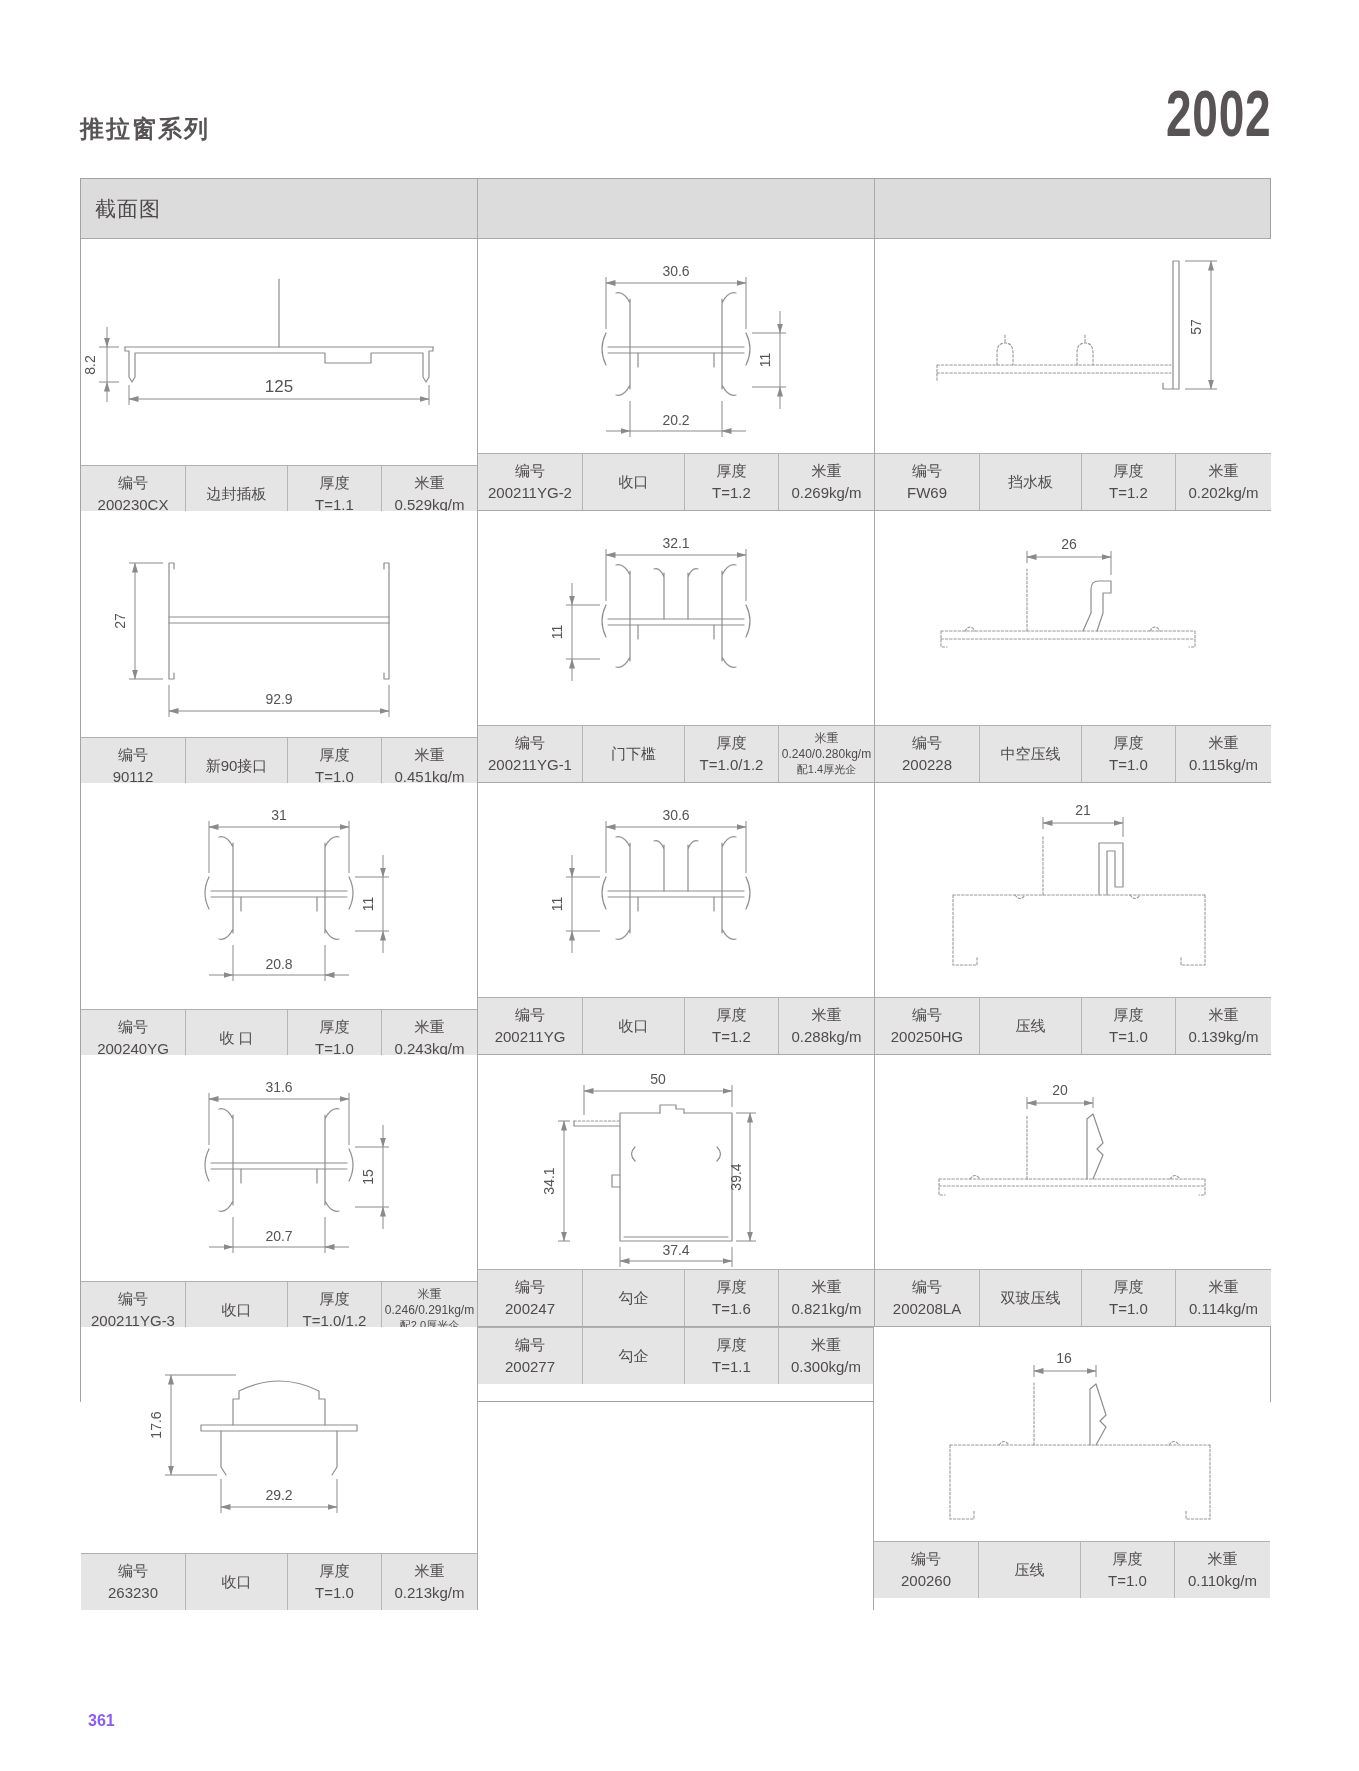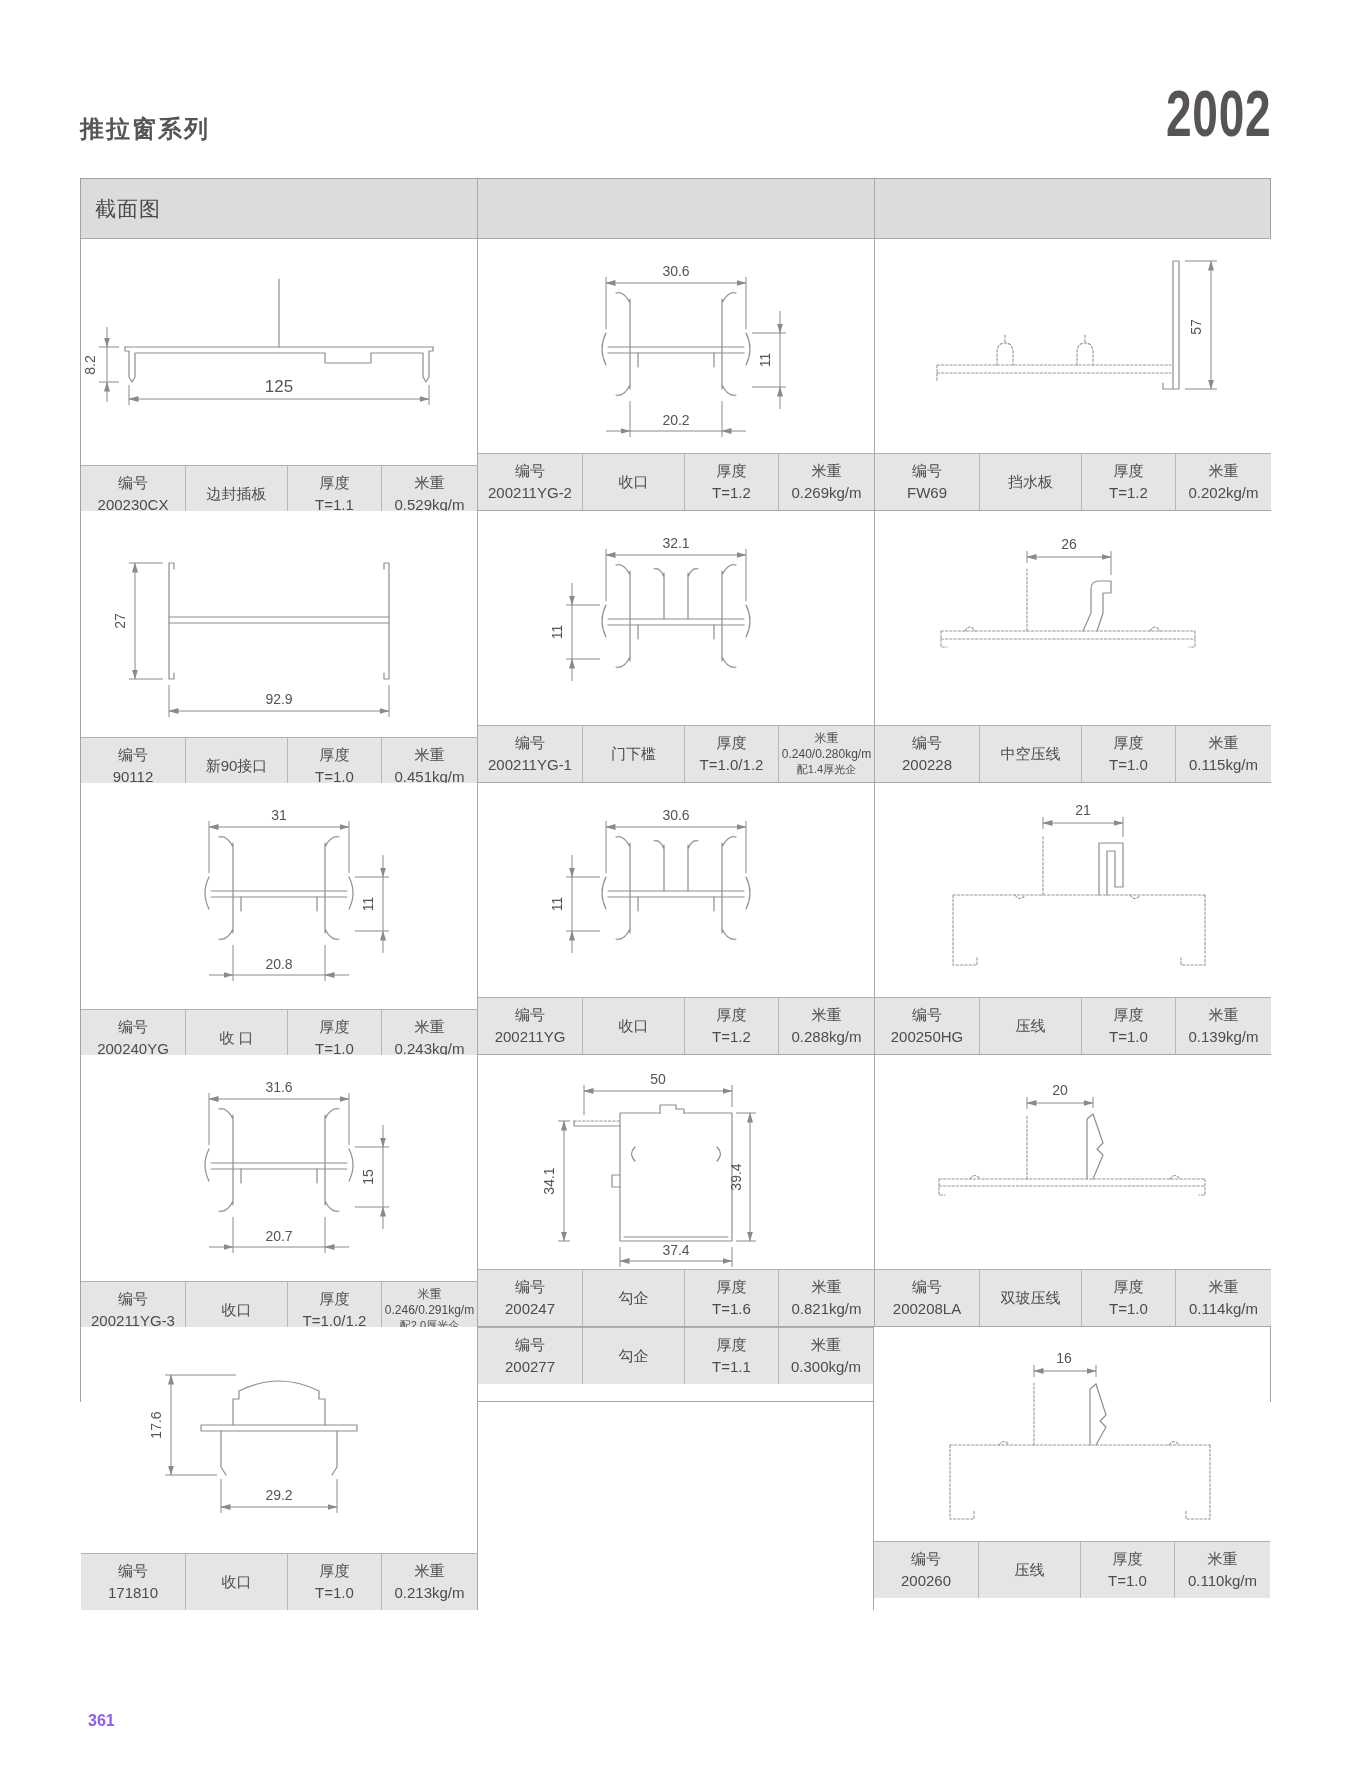--- a/index.html
+++ b/index.html
@@ -542,21 +542,21 @@
           <text class="dt" x="80" y="98" text-anchor="middle" transform="rotate(-90 80 98)">17.6</text>
           <path class="dl" d="M140,152 V186"></path>
             <path class="dl" d="M256,152 V186"></path>
           <path class="dl" d="M140,180 H256" marker-start="url(#ar)" marker-end="url(#ar)"></path>
           <text class="dt" x="198" y="173" text-anchor="middle">29.2</text>
         </svg>
       </div>
       <div class="strip">
         <div class="sc">
             <div>编号</div>
-            <div>171810</div>
+            <div>263230</div>
           </div>
         <div class="sc">
             <div>收口</div>
           </div>
         <div class="sc">
             <div>厚度</div>
             <div>T=1.0</div>
           </div>
         <div class="sc">
             <div>米重</div>

